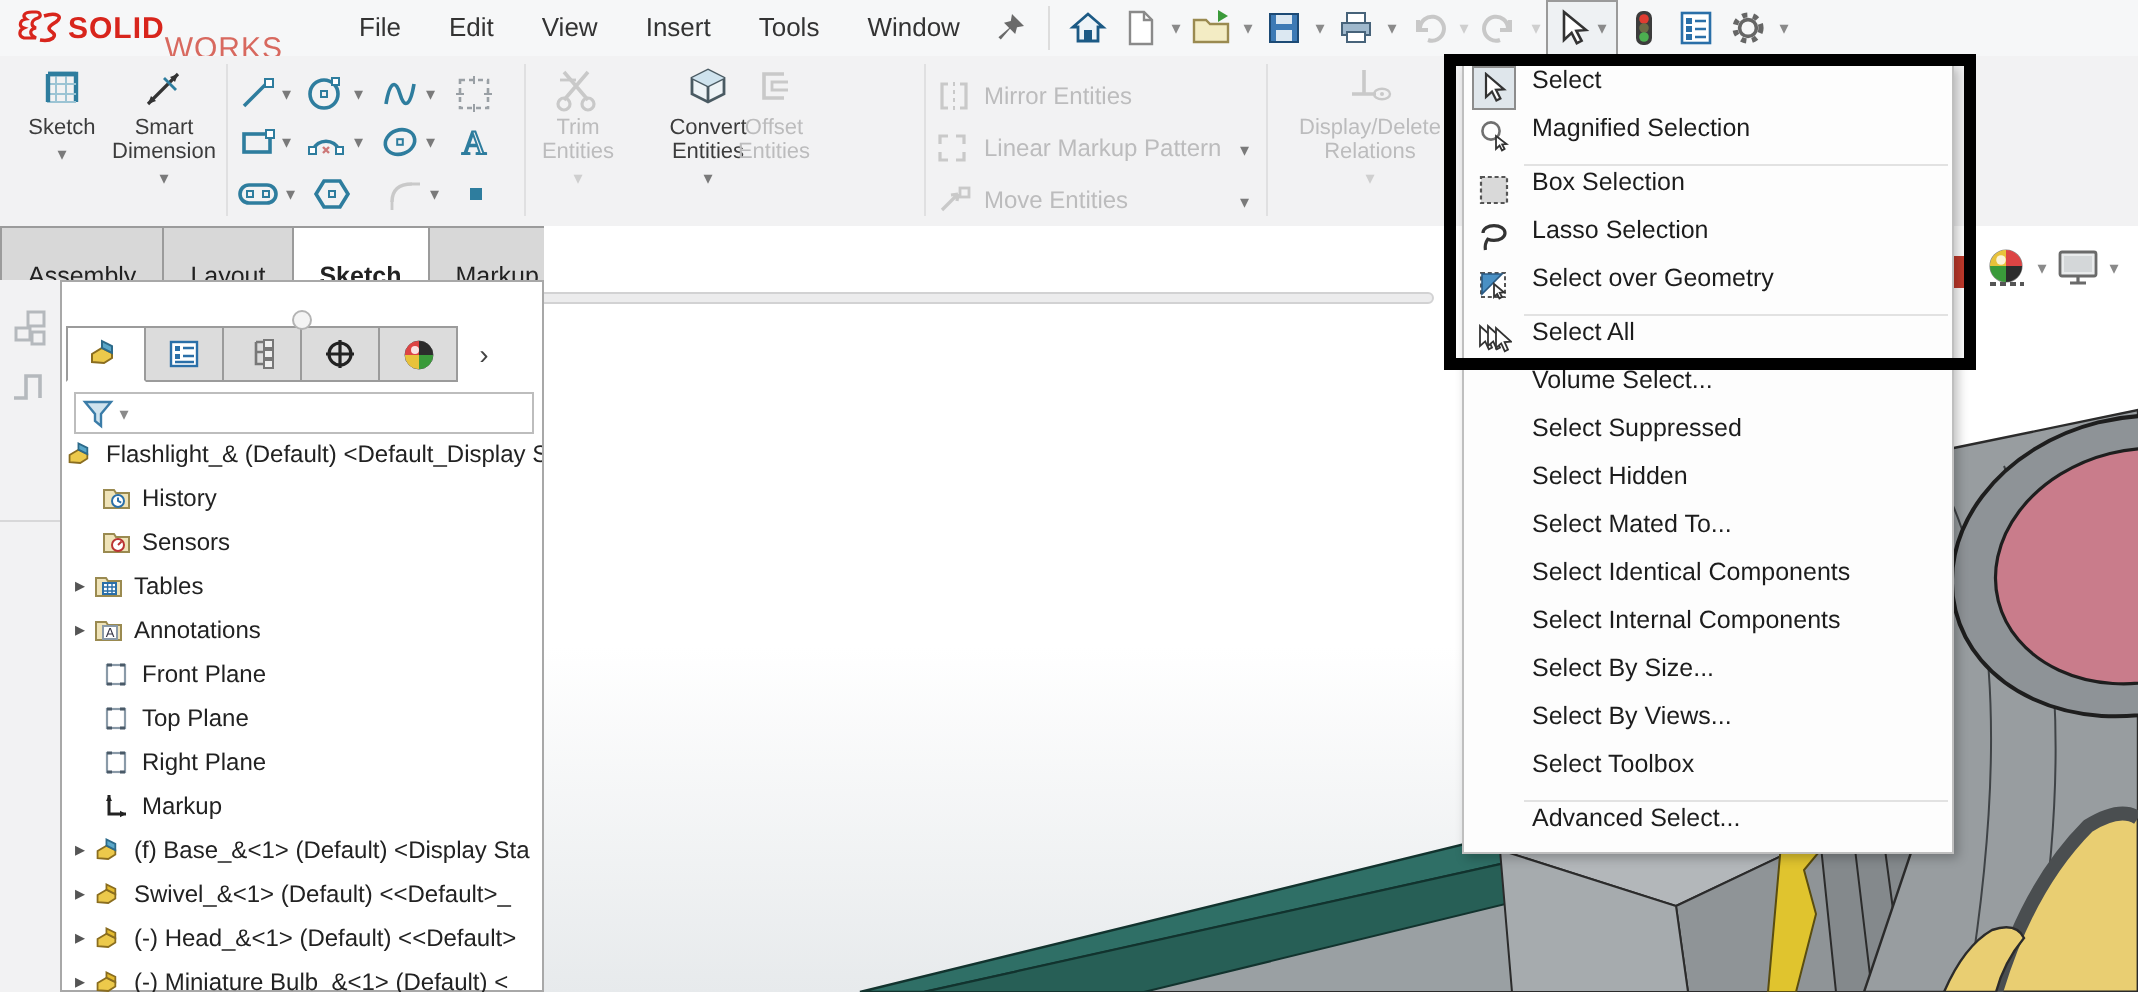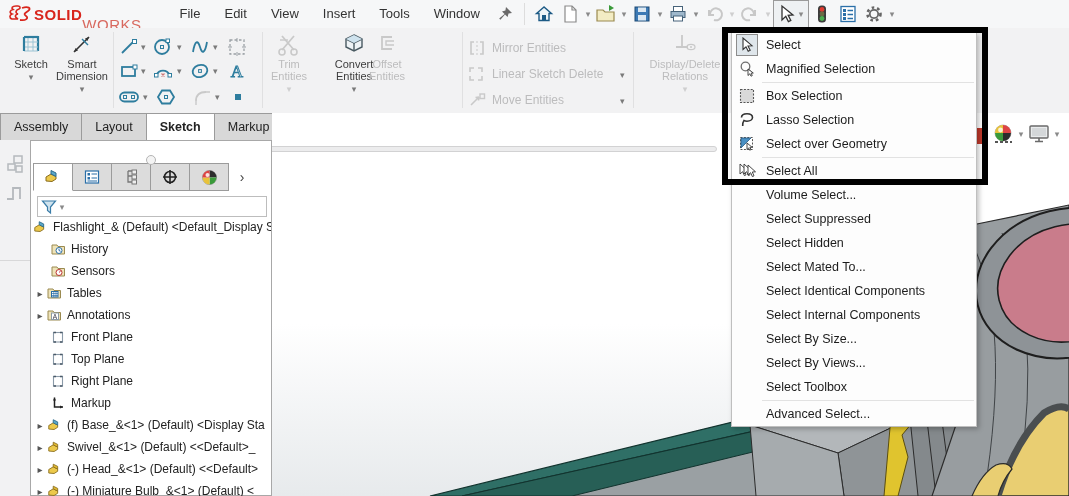--- a/index.html
+++ b/index.html
@@ -25,41 +25,41 @@
   .rlbl{display:block;font-size:11px;line-height:12px;color:#3c3c3c;}
   .rdrop{display:block;font-size:9px;color:#7a7a7a;margin-top:2px;}
   .dis .rlbl{color:#bcbcbd;}
   .dis .rdrop{color:#cfcfcf;}
   .gcell{position:absolute;width:22px;height:22px;display:flex;align-items:center;justify-content:center;}
   .garw{position:absolute;font-size:9px;color:#7a7a7a;}
   .rrow{position:absolute;display:flex;align-items:center;font-size:12px;color:#bcbcbd;}
   .rrow .rico{margin-right:6px;display:inline-flex;}
   
   .tabbar{position:absolute;left:0;top:113px;height:26px;display:flex;}
-  .tab{height:25px;line-height:25px;padding:1px 13px;background:#d8d8d8;border:1px solid #9b9b9b;border-left:none;font-size:12.5px;color:#222;cursor:default;}
+  .tab{height:25px;line-height:25px;padding:12px 13px;background:#d8d8d8;border:1px solid #9b9b9b;border-left:none;font-size:12.5px;color:#222;cursor:default;}
   .tab:first-child{border-left:1px solid #9b9b9b;}
   .tab.active{background:#fff;font-weight:bold;border-bottom:1px solid #fff;}
   
   .leftstrip{position:absolute;left:0;top:140px;width:30px;height:356px;background:#f2f2f3;}
   .viewport{position:absolute;left:272px;top:113px;width:797px;height:383px;background:linear-gradient(#ffffff 55%,#e7eaec 100%);}
   .treepanel{position:absolute;left:30px;top:140px;width:242px;height:356px;background:#fff;border:1px solid #a8a8a8;box-sizing:border-box;}
   .ptabs{position:absolute;left:2px;top:22px;display:flex;height:27px;}
   .ptab{width:38px;height:26px;border:1px solid #9b9b9b;border-left:none;background:#dcdcdc;display:flex;align-items:center;justify-content:center;}
   .ptab:first-child{border-left:1px solid #9b9b9b;background:#fff;border-bottom:1px solid #fff;}
   .pchev{width:26px;display:flex;align-items:center;justify-content:center;font-size:14px;color:#444;}
   .filterbar{position:absolute;left:6px;top:55px;width:228px;height:19px;border:1px solid #bdbdbd;display:flex;align-items:center;}
   .trows{position:absolute;left:2px;top:75px;width:238px;}
   .trow{height:22px;display:flex;align-items:center;white-space:nowrap;overflow:hidden;cursor:default;}
   .texp{width:14px;text-align:center;font-size:10px;color:#555;flex:0 0 14px;}
   .tind{flex:0 0 18px;}
   .tico{flex:0 0 18px;display:inline-flex;}
   .tlbl{font-size:12px;color:#222;margin-left:2px;}
   
   .cmenu{position:absolute;left:731px;top:32px;width:244px;background:#fdfdfd;border:1px solid #bfbfbf;box-shadow:2px 2px 5px rgba(0,0,0,.25);z-index:5;}
-  .mi{height:24px;display:flex;align-items:center;cursor:default;}
+  .mi{height:24px;display:flex;cursor:default;}
   .mico{width:22px;height:22px;margin-left:4px;display:flex;align-items:center;justify-content:center;}
   .mico.sel{background:#dfe6eb;border:1px solid #8c8c8c;box-sizing:border-box;}
   .milbl{margin-left:8px;font-size:12.5px;color:#1c1c1c;}
   .msep{height:1px;background:#e2e2e2;margin:1px 2px 1px 30px;}
   .blackframe{position:absolute;left:722px;top:27px;width:254px;height:146px;border:6px solid #000;z-index:9;pointer-events:none;}
   
   .hud{position:absolute;z-index:1;display:flex;align-items:center;}
   .cmbar{position:absolute;left:95px;top:146px;width:620px;height:4px;background:#ececed;border:1px solid #d2d2d3;border-radius:3px;}
   .cmdots{position:absolute;left:3px;top:143px;font-size:9px;letter-spacing:2px;color:#9aa0a5;}
   .cmknob{position:absolute;left:146px;top:155px;width:8px;height:8px;border:1px solid #b4b4b4;border-radius:50%;background:#f4f4f4;z-index:2;}
@@ -333,21 +333,21 @@
           </svg>
         </span>
       <span>Mirror Entities</span>
     </div>
     <div class="rrow" style="left:468px;top:38px">
       <span class="rico">
           <svg width="18" height="16" viewBox="0 0 18 16">
             <path d="M2 6 V2 H6 M2 10 V14 H6 M10 2 H14 V6 M10 14 H14 V10" fill="none" stroke="#c9c9c9" stroke-width="1.6"></path>
           </svg>
         </span>
-      <span>Linear Sketch Delete</span>
+      <span>Linear Markup Pattern</span>
     </div>
     <span class="garw" style="left:620px;top:42px">▾</span>
     <div class="rrow" style="left:468px;top:64px">
       <span class="rico">
           <svg width="18" height="16" viewBox="0 0 18 16">
             <path d="M3 13 L11 5 M11 5 L7.5 5.5 M11 5 L10.5 8.5" stroke="#c9c9c9" stroke-width="1.6" fill="none"></path>
             <rect x="12" y="2" width="4.5" height="4.5" fill="none" stroke="#c9c9c9" stroke-width="1.4"></rect>
           </svg>
         </span>
       <span>Move Entities</span>

